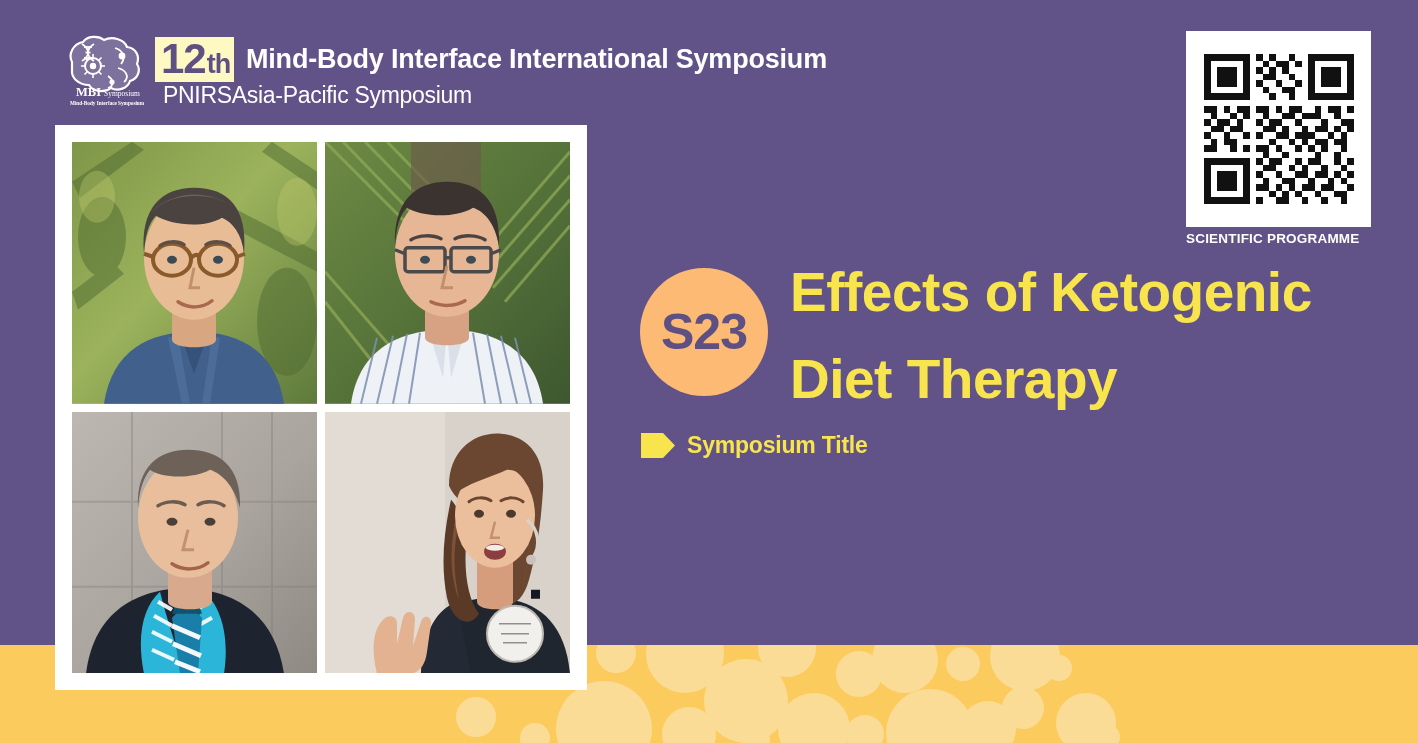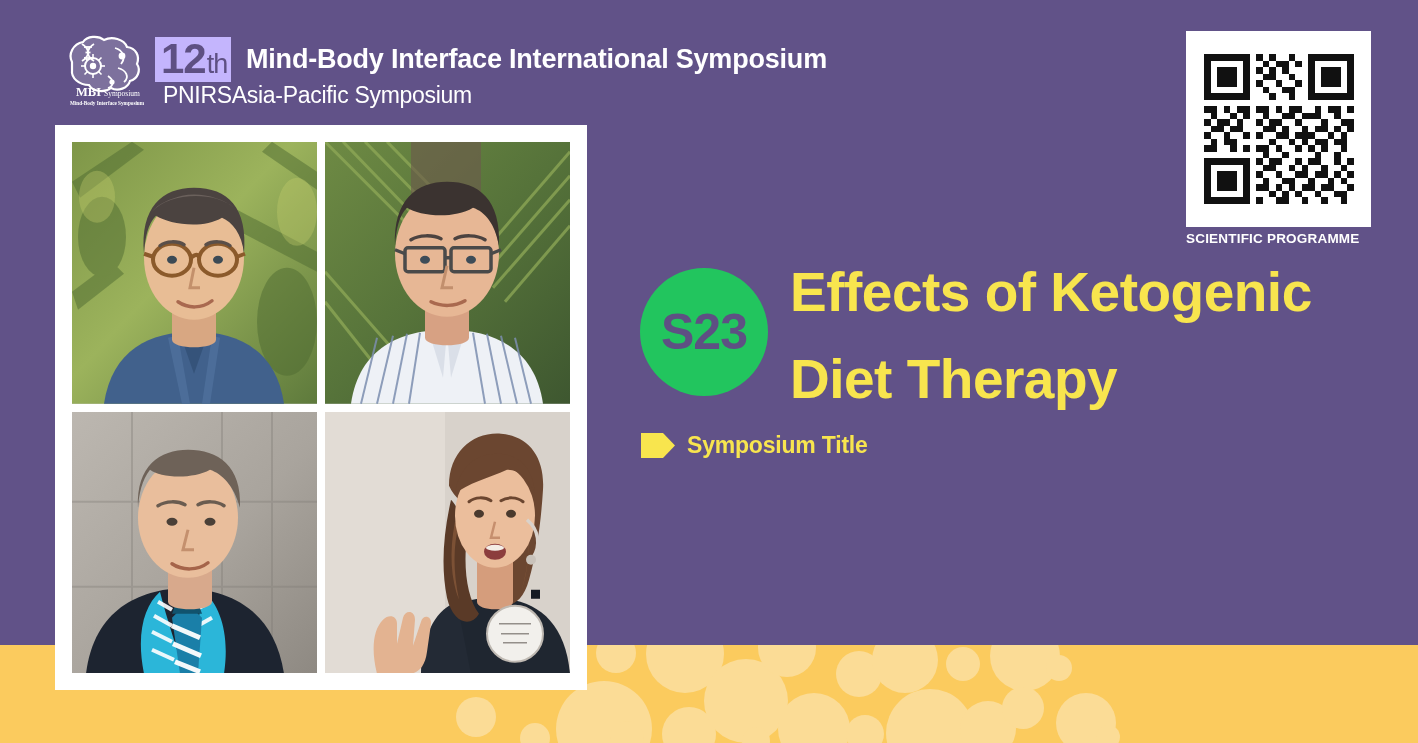--- a/index.html
+++ b/index.html
@@ -35,33 +35,33 @@
   .header{
     position:absolute;left:0;top:0;width:1418px;height:120px;
   }
   .logo{
     position:absolute;left:60px;top:32px;width:86px;height:78px;
   }
   .logo svg{display:block;}
 
   .badge12{
     position:absolute;left:155px;top:37px;
-    background:#c4b5fd;
+    background:#fef9c3;
     color:#5E5083;
     font-weight:bold;
     font-size:40px;
     line-height:40px;
     letter-spacing:-1px;
     padding:2px 4px 3px 6px;
     height:40px;
     display:flex;align-items:baseline;
     font-family:"Liberation Sans", sans-serif;
   }
   .badge12 .num{font-size:42px;font-weight:bold;}
-  .badge12 .ord{font-size:27px;font-weight:normal;margin-left:1px;}
+  .badge12 .ord{font-size:27px;font-weight:bold;margin-left:1px;}
 
   .hdr-main{
     position:absolute;left:246px;top:44px;
     color:#FFFFFF;
     font-size:27px;
     font-weight:bold;
     letter-spacing:-0.2px;
     white-space:nowrap;
   }
   .hdr-sub{
@@ -110,21 +110,21 @@
   .photo{
     position:relative;overflow:hidden;background:#cfcfcf;
   }
   .photo svg{display:block;width:100%;height:100%;}
 
   
   .s-badge{
     position:absolute;left:640px;top:268px;
     width:128px;height:128px;
     border-radius:50%;
-    background:#22c55e;
+    background:#fdba74;
     display:flex;align-items:center;justify-content:center;
     color:#5E5083;
     font-size:50px;
     font-weight:bold;
     letter-spacing:-1px;
   }
   .s-title{
     position:absolute;left:790px;top:249px;width:600px;
     color:#F8E54E;
     font-size:55px;

